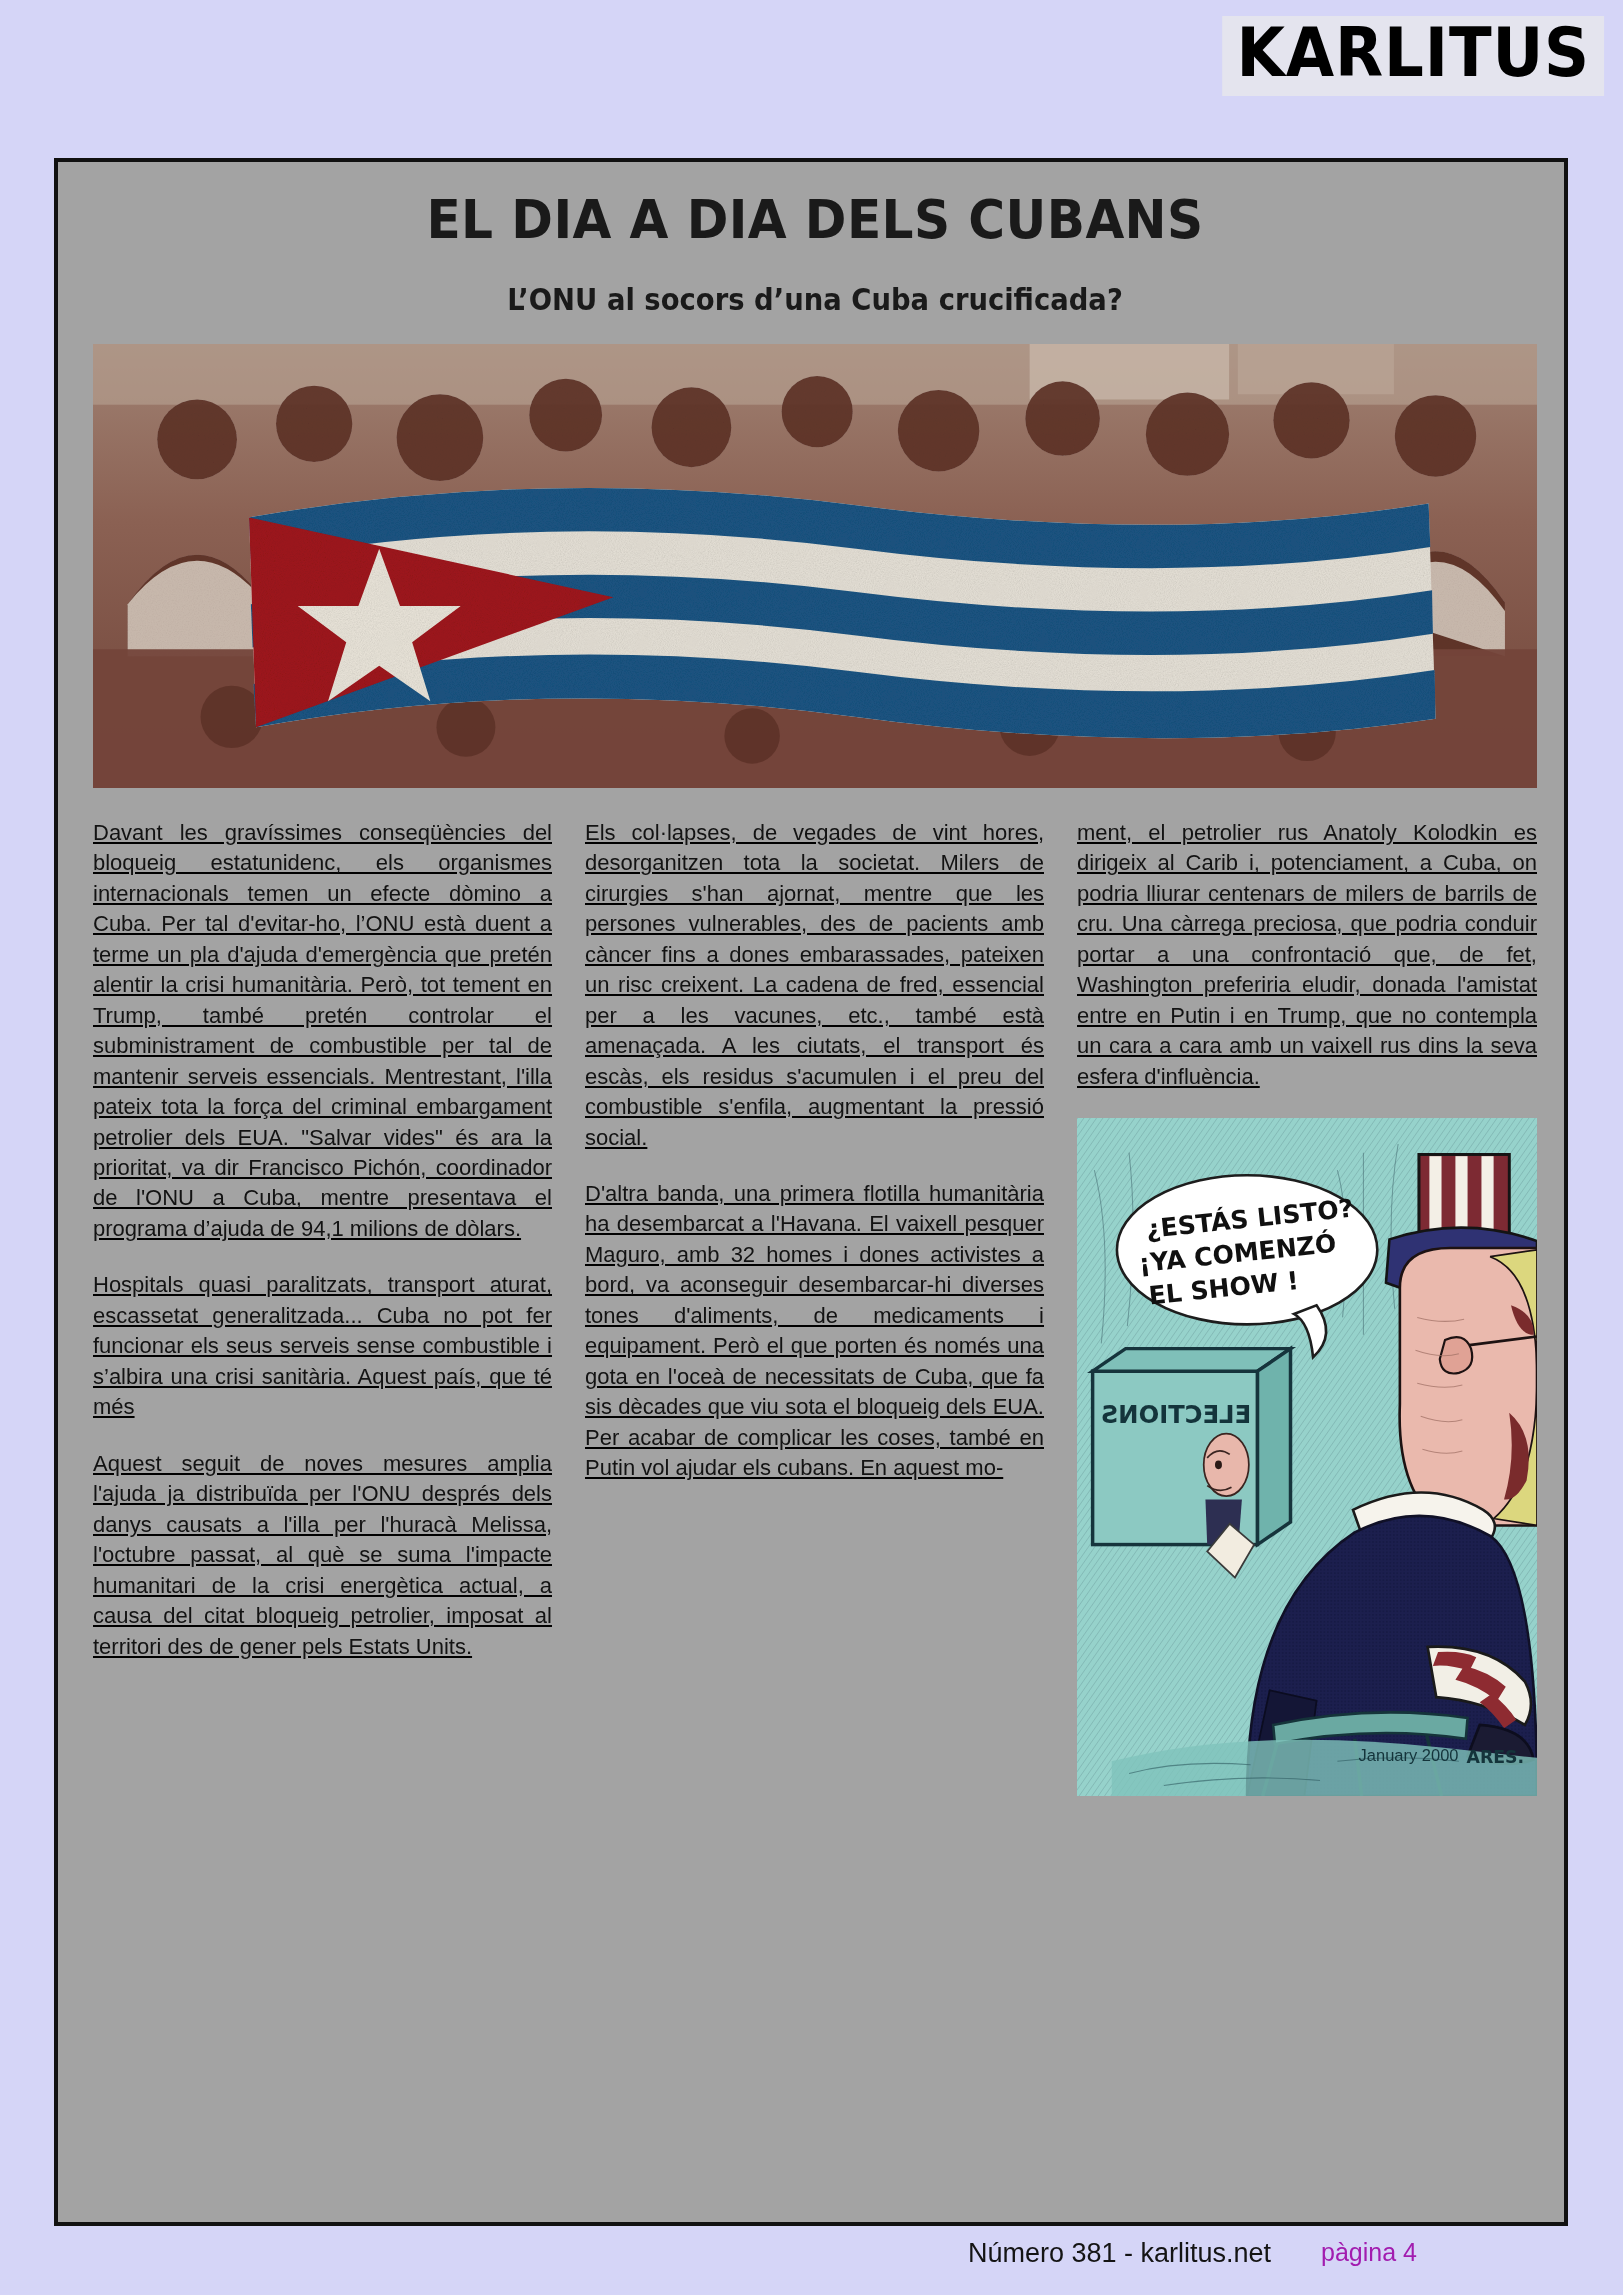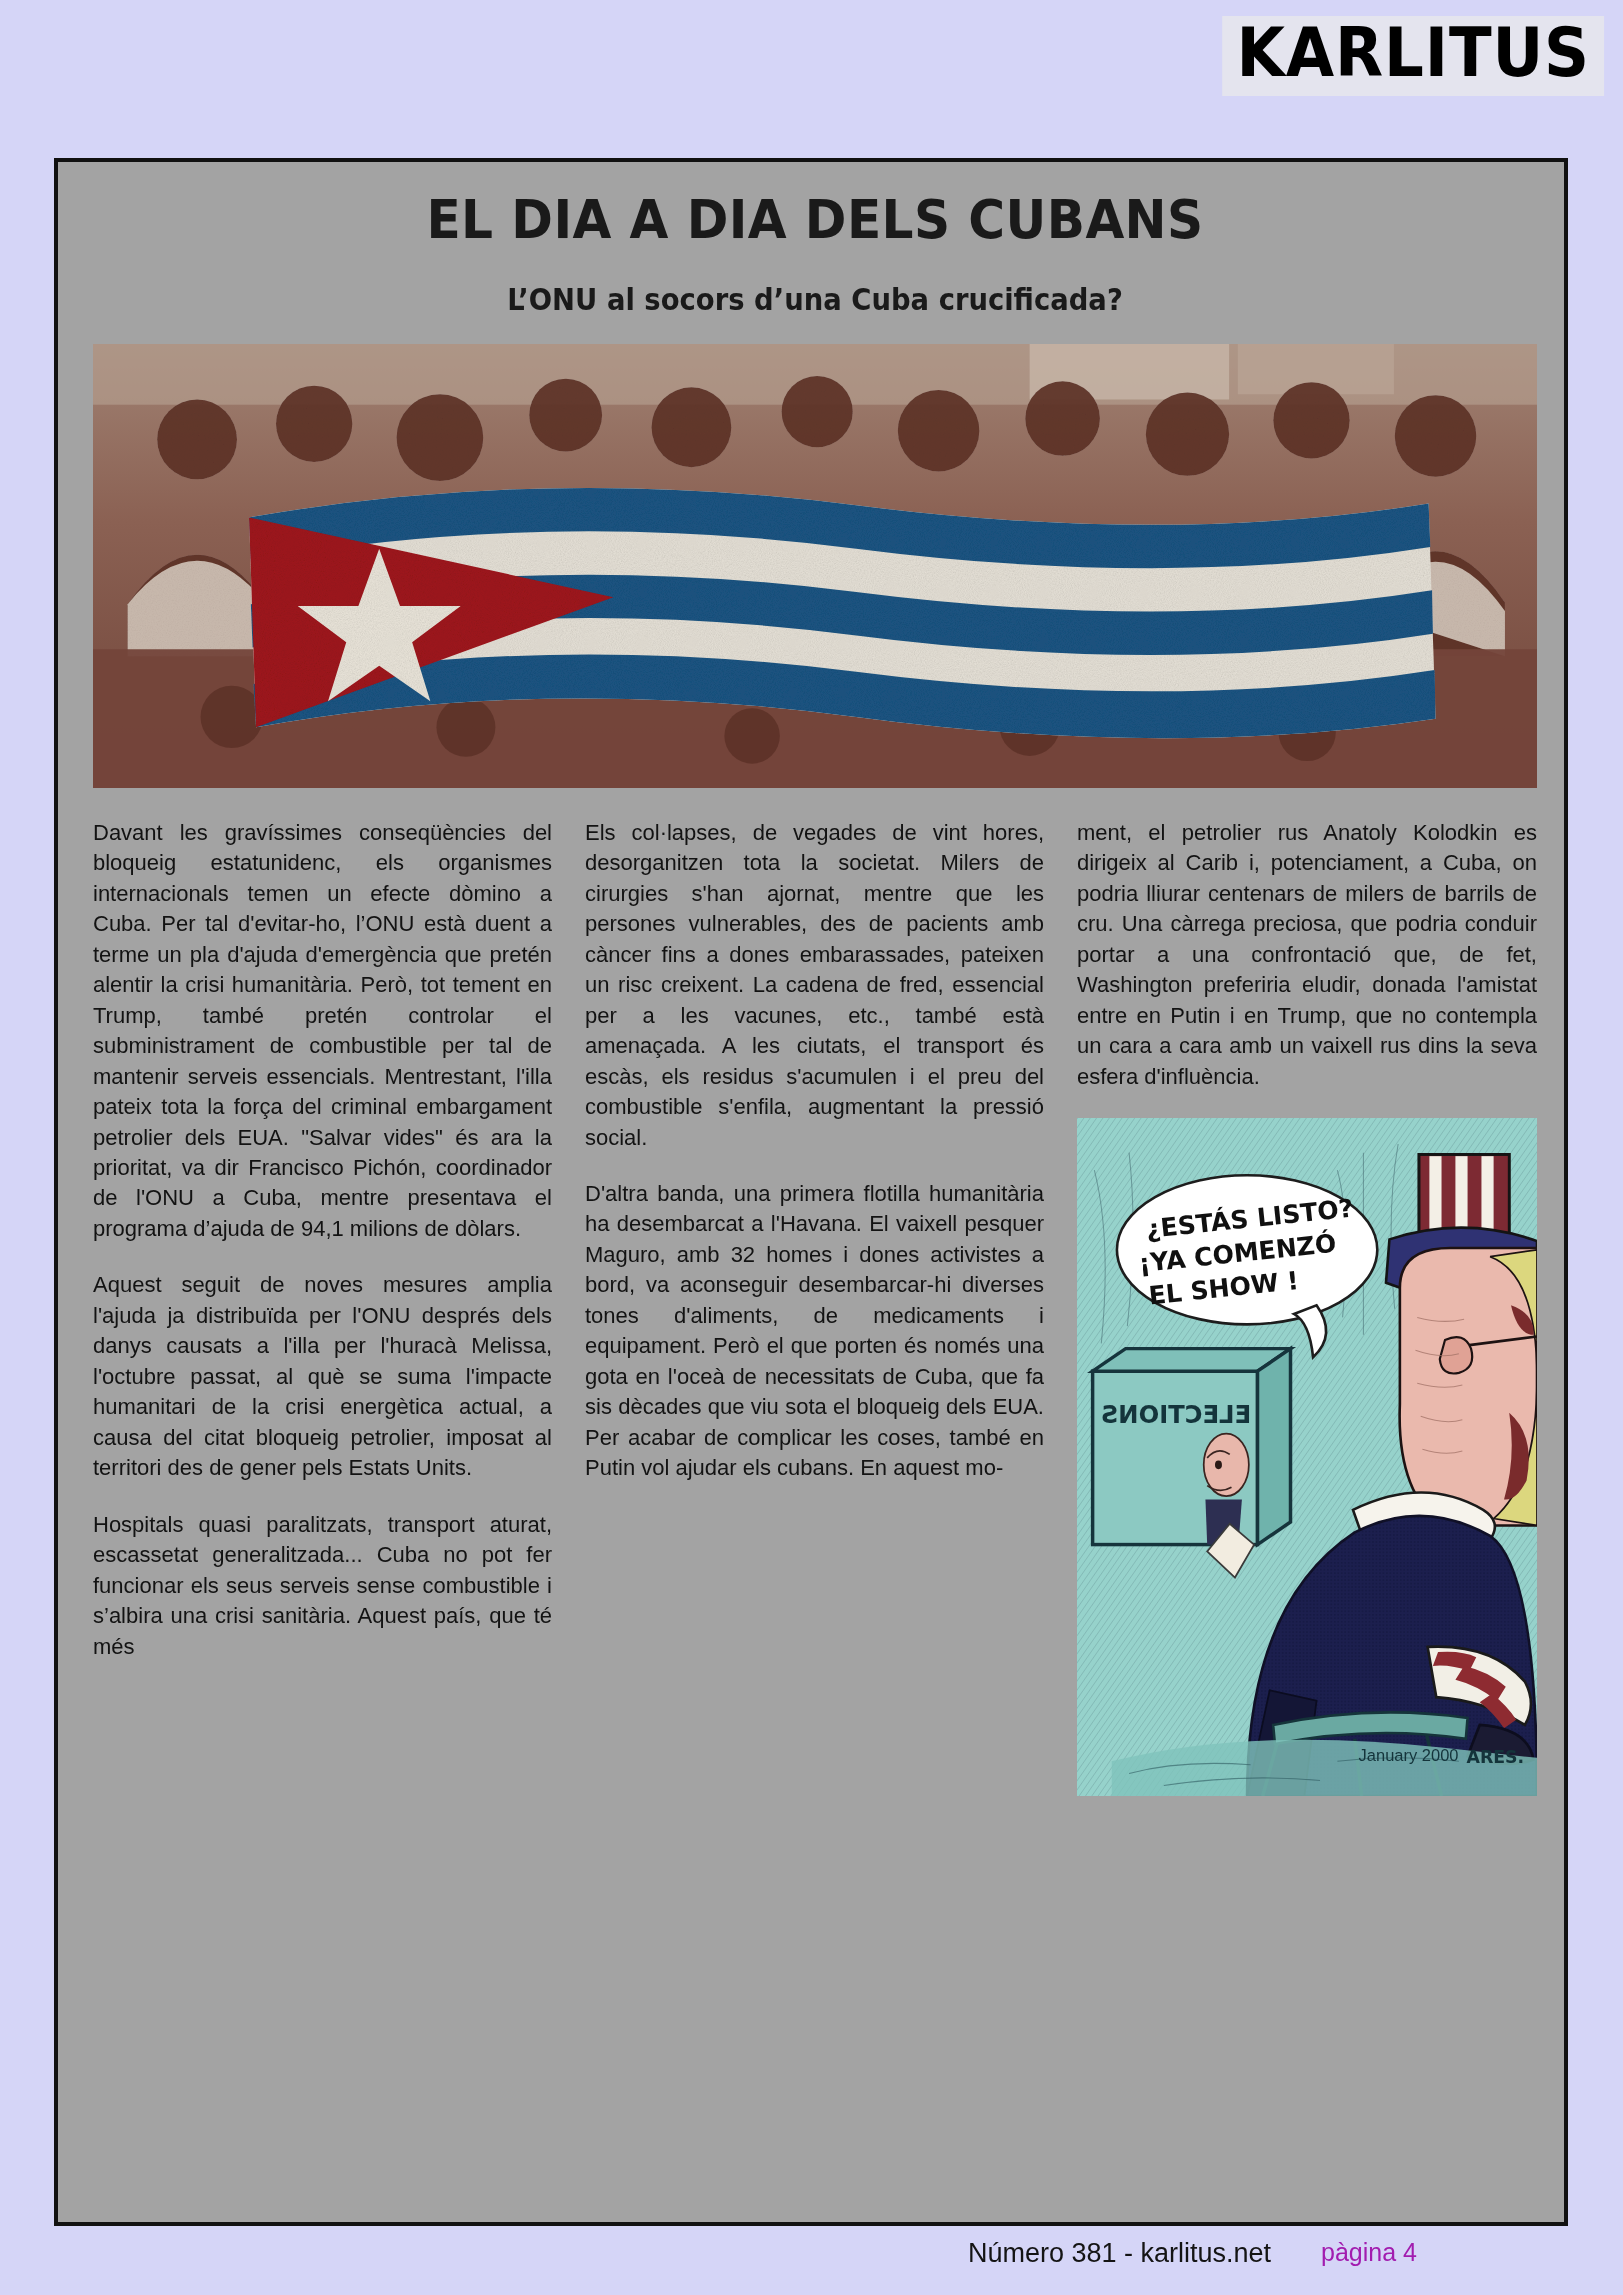--- a/index.html
+++ b/index.html
@@ -92,20 +92,21 @@
     background: #8d6a5c;
   }
   .photo svg { display:block; width:100%; height:100%; }
 
   
   .columns {
     margin-top: 29.5px;
     display: flex;
     gap: 33px;
     width: 1444px;
+    text-decoration: underline;
   }
   .col {
     width: 460px;
     position: relative;
   }
   .col p {
     margin: 0 0 26px 0;
     font-family: "Liberation Sans", sans-serif;
     font-size: 22px;
     line-height: 1.385;
@@ -290,22 +291,22 @@
         </g>
 
         <rect x="0" y="0" width="1665" height="512" fill="none"></rect>
       </svg>
     </div>
 
     <div class="columns">
 
       <div class="col">
         <p>Davant les gravíssimes conseqüències del bloqueig estatunidenc, els organismes internacionals temen un efecte dòmino a Cuba. Per tal d'evitar-ho, l’ONU està duent a terme un pla d'ajuda d'emergència que pretén alentir la crisi humanitària. Però, tot tement en Trump, també pretén controlar el subministrament de combustible per tal de mantenir serveis essencials. Mentrestant, l'illa pateix tota la força del criminal embargament petrolier dels EUA. "Salvar vides" és ara la prioritat, va dir Francisco Pichón, coordinador de l'ONU a Cuba, mentre presentava el programa d’ajuda de 94,1 milions de dòlars.</p>
+        <p>Hospitals quasi paralitzats, transport aturat, escassetat generalitzada... Cuba no pot fer funcionar els seus serveis sense combustible i s’albira una crisi sanitària. Aquest país, que té més</p>
         <p>Aquest seguit de noves mesures amplia l'ajuda ja distribuïda per l'ONU després dels danys causats a l'illa per l'huracà Melissa, l'octubre passat, al què se suma l'impacte humanitari de la crisi energètica actual, a causa del citat bloqueig petrolier, imposat al territori des de gener pels Estats Units.</p>
-        <p>Hospitals quasi paralitzats, transport aturat, escassetat generalitzada... Cuba no pot fer funcionar els seus serveis sense combustible i s’albira una crisi sanitària. Aquest país, que té més</p>
       </div>
 
       <div class="col">
         <p>Els col·lapses, de vegades de vint hores, desorganitzen tota la societat. Milers de cirurgies s'han ajornat, mentre que les persones vulnerables, des de pacients amb càncer fins a dones embarassades, pateixen un risc creixent. La cadena de fred, essencial per a les vacunes, etc., també està amenaçada. A les ciutats, el transport és escàs, els residus s'acumulen i el preu del combustible s'enfila, augmentant la pressió social.</p>
         <p>D'altra banda, una primera flotilla humanitària ha desembarcat a l'Havana. El vaixell pesquer Maguro, amb 32 homes i dones activistes a bord, va aconseguir desembarcar-hi diverses tones d'aliments, de medicaments i equipament. Però el que porten és només una gota en l'oceà de necessitats de Cuba, que fa sis dècades que viu sota el bloqueig dels EUA. Per acabar de complicar les coses, també en Putin vol ajudar els cubans. En aquest mo-</p>
       </div>
 
       <div class="col">
         <p>ment, el petrolier rus Anatoly Kolodkin es dirigeix al Carib i, potenciament, a Cuba, on podria lliurar centenars de milers de barrils de cru. Una càrrega preciosa, que podria conduir portar a una confrontació que, de fet, Washington preferiria eludir, donada l'amistat entre en Putin i en Trump, que no contempla un cara a cara amb un vaixell rus dins la seva esfera d'influència.</p>
 

